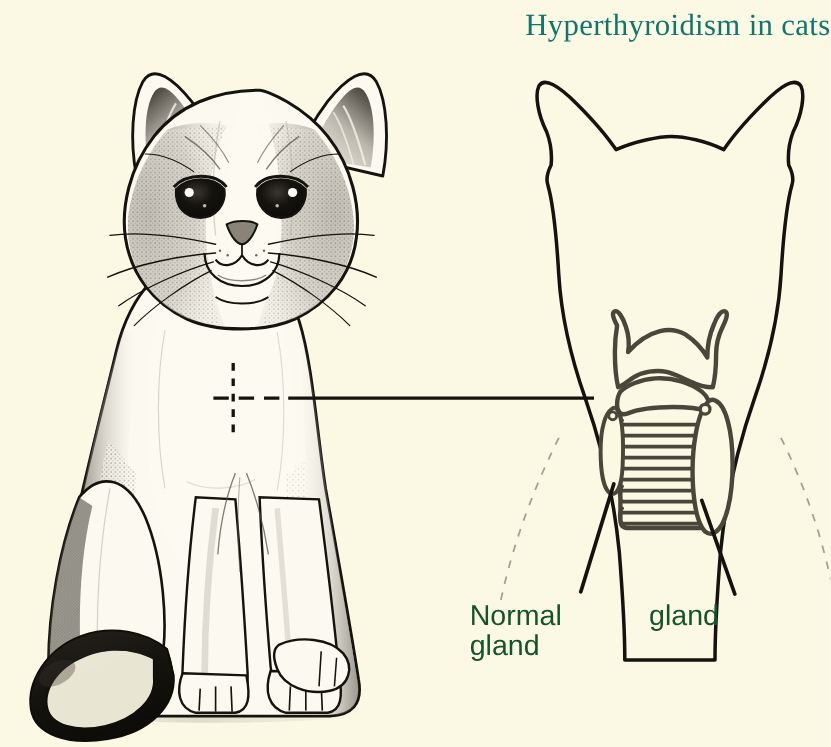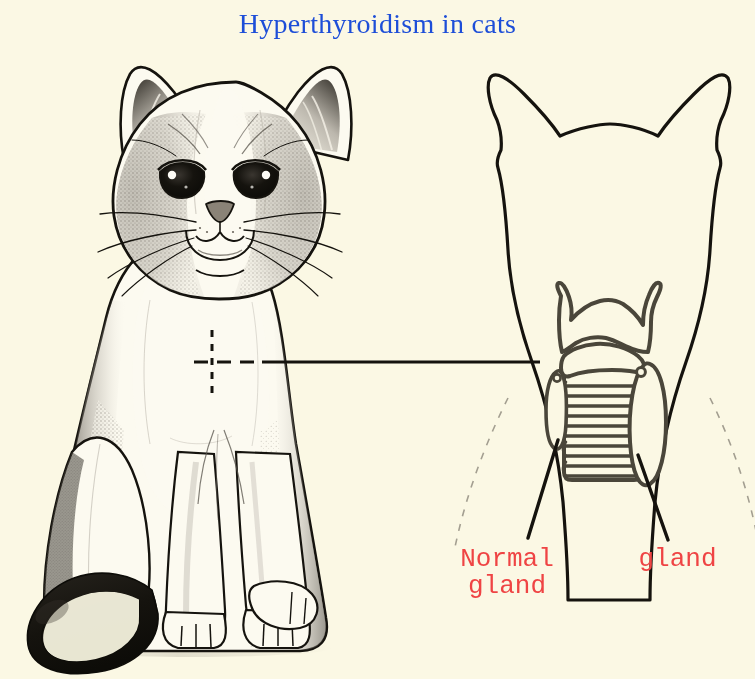--- a/index.html
+++ b/index.html
@@ -15,33 +15,33 @@
     width: 755px;
     height: 679px;
     background: #fbf8e4;
     overflow: hidden;
   }
   #title {
     position: absolute;
     top: 8px;
     left: 0;
     width: 755px;
-    text-align: center;
+    text-align: right;
     font-size: 28px;
-    color: #1d4ed8;
+    color: #0f766e;
     letter-spacing: 0.3px;
     font-family: "Liberation Serif", "DejaVu Serif", serif;
   }
   .label {
     position: absolute;
-    text-align: center;
+    text-align: left;
     font-size: 26px;
     line-height: 1.05;
-    color: #ef4444;
-    font-family: Liberation Mono, monospace;
+    color: #14532d;
+    font-family: Liberation Sans, sans-serif;
   }
   #label-normal { left: 427px; top: 546px; width: 160px; }
   #label-enlarged { left: 590px; top: 546px; width: 175px; }
   .label .l2 { display: block; }
   svg.layer {
     position: absolute;
     left: 0; top: 0;
     width: 755px;
     height: 679px;
   }

